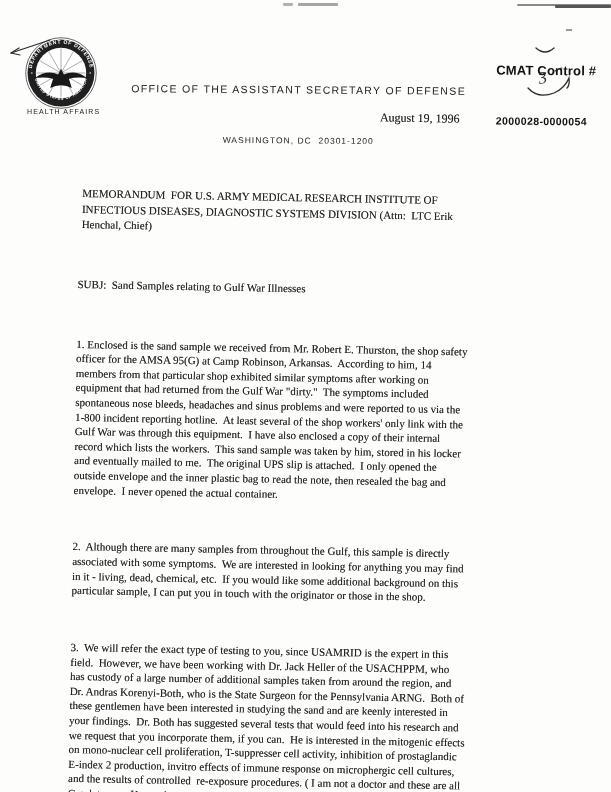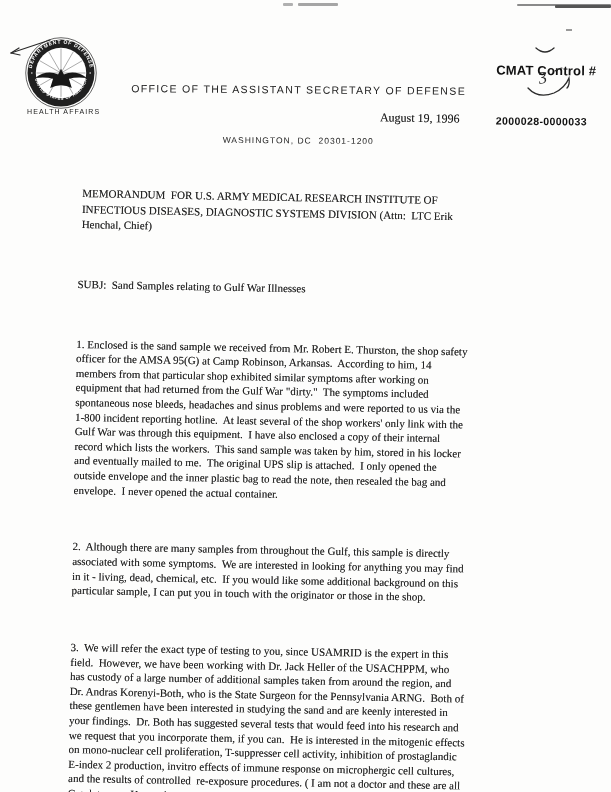--- a/index.html
+++ b/index.html
@@ -118,21 +118,21 @@
   </div>
   <div class="seal-caption">HEALTH AFFAIRS</div>
 
   <div class="letterhead-lines">
     <div class="agency-line">OFFICE OF THE ASSISTANT SECRETARY OF DEFENSE</div>
     <div class="address-line">WASHINGTON, DC  20301-1200</div>
   </div>
 
   <div class="cmat">
     <div class="cmat-label">CMAT Control #</div>
-    <div class="cmat-number">2000028-0000033</div>
+    <div class="cmat-number">2000028-0000054</div>
   </div>
   <div class="cmat-dash"></div>
 
   <svg class="hw" style="left:535px;top:47px;" width="20" height="9" viewBox="0 0 20 9">
     <path d="M1 1 Q10 9 19 1" stroke="#2b2b2b" stroke-width="1.3" fill="none" stroke-linecap="round"></path>
   </svg>
 
   <svg class="hw" style="left:522px;top:62px;" width="58" height="40" viewBox="0 0 58 40">
     <text x="16" y="21" font-family="Liberation Serif, serif" font-style="italic" font-size="17" fill="#2b2b2b" transform="rotate(-12 22 14)">3</text>
     <path d="M33 9 q4 -3 7 -3" stroke="#2b2b2b" stroke-width="1.1" fill="none" stroke-linecap="round"></path>

